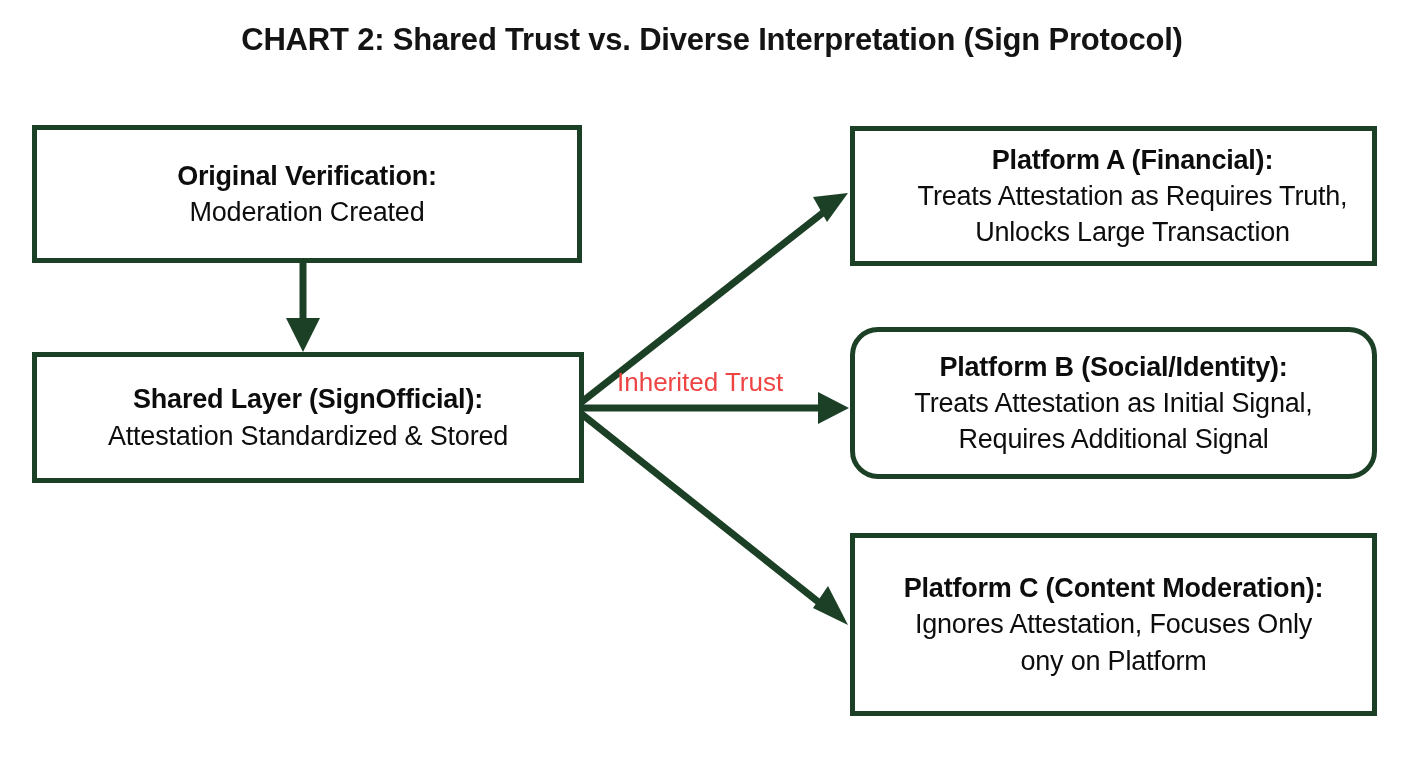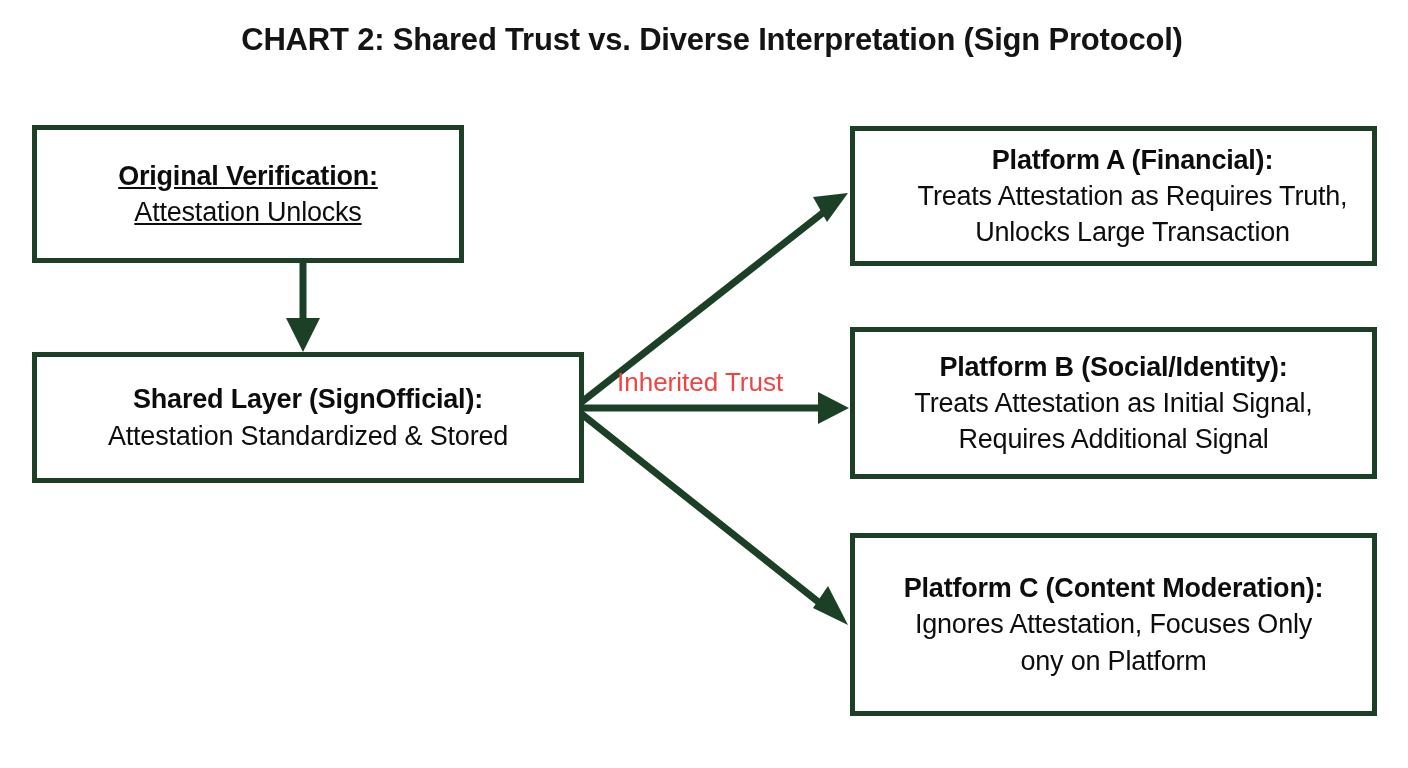--- a/index.html
+++ b/index.html
@@ -68,24 +68,24 @@
   }
   .node .line-body {
     font-weight: normal;
     font-size: 27px;
     line-height: 1.34;
     letter-spacing: -0.2px;
     white-space: nowrap;
   }
 
   
-  #node-original      { left: 32px;  top: 125px; width: 432px; height: 138px; text-decoration: underline; }
+  #node-original      { left: 32px;  top: 125px; width: 550px; height: 138px; }
   #node-shared        { left: 32px;  top: 352px; width: 552px; height: 131px; }
   #node-platform-a    { left: 850px; top: 126px; width: 527px; height: 140px; padding-left: 48px; }
-  #node-platform-b    { left: 850px; top: 327px; width: 527px; height: 152px; }
+  #node-platform-b    { left: 850px; top: 327px; width: 527px; height: 152px; border-radius: 28px; }
   #node-platform-c    { left: 850px; top: 533px; width: 527px; height: 183px; }
 
   
   #edge-label-inherited-trust {
     position: absolute;
     left: 617px;
     top: 367px;
     font-size: 26px;
     font-weight: normal;
     color: #ef4444;
@@ -118,21 +118,21 @@
     </g>
 
     <g>
       <line x1="574" y1="408" x2="826" y2="608" stroke="#1b4026" stroke-width="7"></line>
       <polygon points="848,625 813,608 828,586" fill="#1b4026"></polygon>
     </g>
   </svg>
 
   <div class="node" id="node-original">
     <div class="line-head">Original Verification:</div>
-    <div class="line-body">Attestation Unlocks</div>
+    <div class="line-body">Moderation Created</div>
   </div>
 
   <div class="node" id="node-shared">
     <div class="line-head">Shared Layer (SignOfficial):</div>
     <div class="line-body">Attestation Standardized &amp; Stored</div>
   </div>
 
   <div class="node" id="node-platform-a">
     <div class="line-head">Platform A (Financial):</div>
     <div class="line-body">Treats Attestation as Requires Truth,</div>

